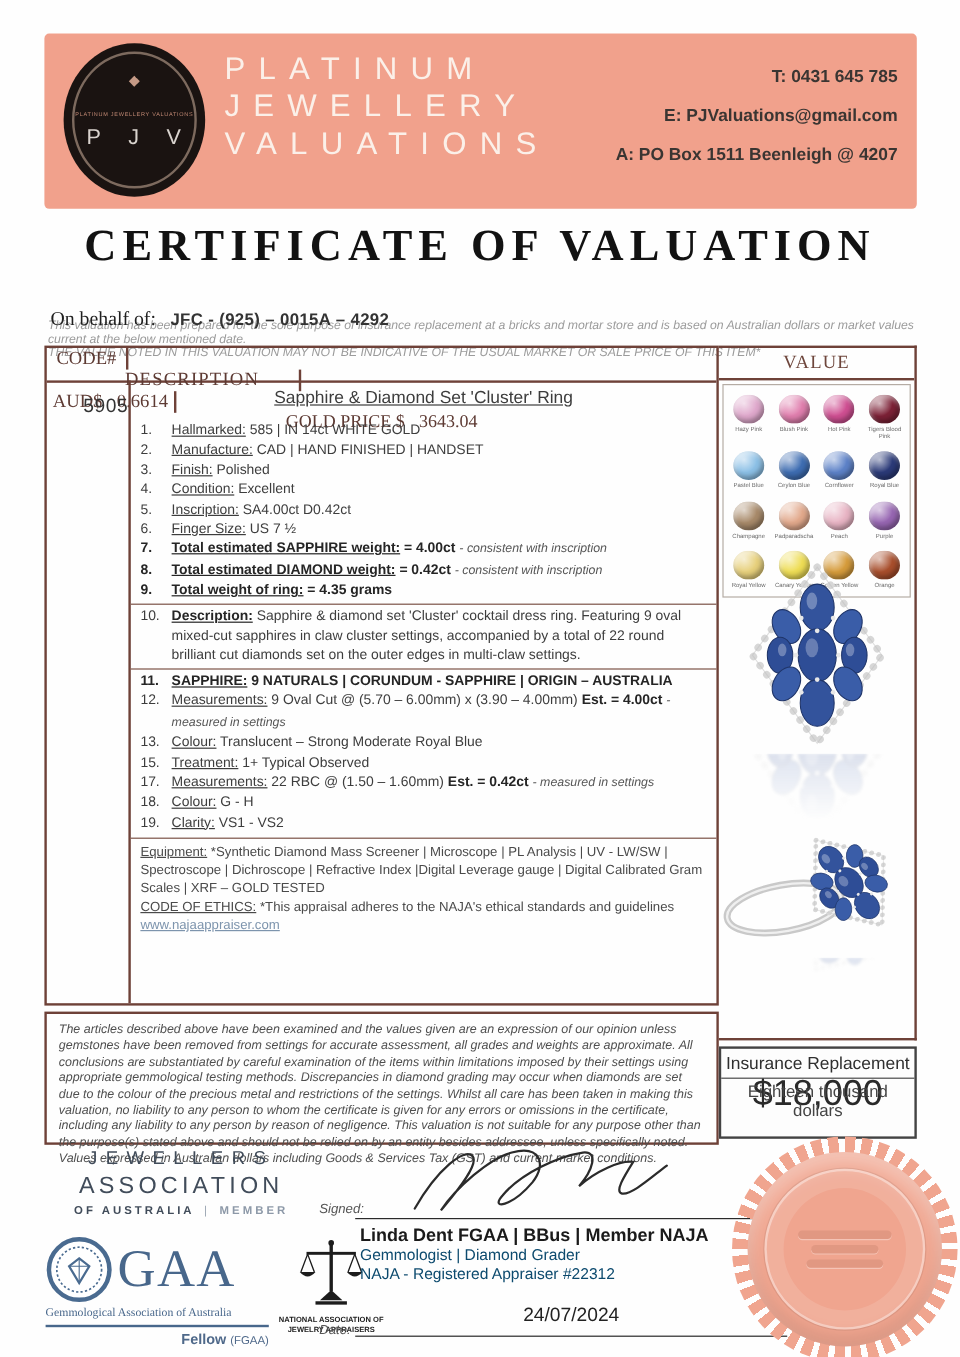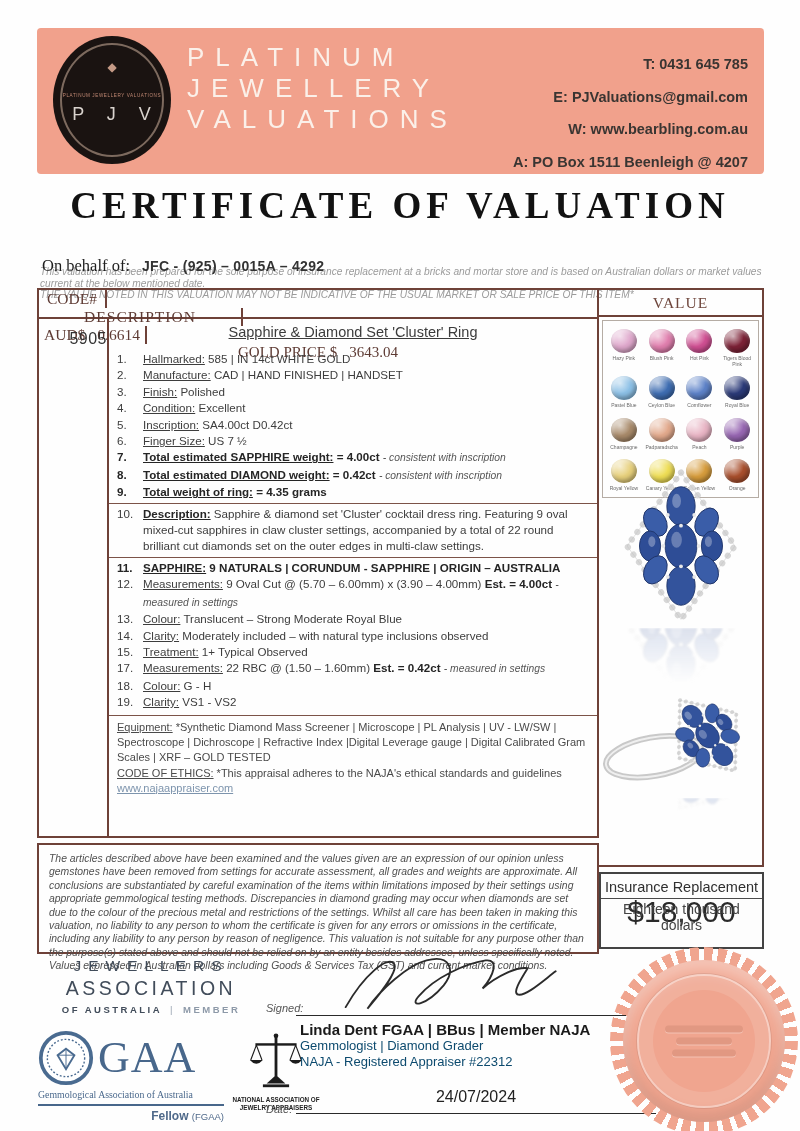--- a/index.html
+++ b/index.html
@@ -25,21 +25,21 @@
   .behalf-label{font-family:"Liberation Serif", serif;font-size:16.5px;color:#1f1f1f;}
   .behalf-value{font-size:14px;font-weight:700;color:#333;letter-spacing:.3px;}
 
   
   .tbl-left{position:absolute;left:37px;top:288px;width:562px;height:550px;border:2px solid #6e4138;box-sizing:border-box;}
   .tbl-value{position:absolute;left:599px;top:288px;width:165px;height:579px;border:2px solid #6e4138;border-left:none;box-sizing:border-box;overflow:hidden;}
   .thead{display:flex;height:27px;border-bottom:2px solid #6e4138;flex-direction:column;}
   .hc{display:flex;align-items:center;justify-content:center;gap:12px;box-sizing:border-box;
       font-family:"Liberation Serif", serif;color:#5d3a33;font-size:15.5px;border-right:2px solid #6e4138;}
   .hc-code{width:68px;}
-  .hc-desc{width:204px;letter-spacing:1px;}
+  .hc-desc{width:180px;letter-spacing:1px;margin-left:32px;}
   .hc-aud{width:108px;}
   .hc-gold{flex:1;border-right:none;font-size:15px;}
   .hc-value{width:100%;border-right:none;height:27px;border-bottom:2px solid #6e4138;color:#6e463c;letter-spacing:1px;}
   .code-col{position:absolute;left:0;top:27px;bottom:0;width:68px;border-right:2px solid #6e4138;}
   .code-val{margin-top:13px;text-align:right;font-size:16px;letter-spacing:.5px;color:#333;}
   .mid-col{position:absolute;left:70px;top:27px;right:0;bottom:0;}
   .item-title{margin-top:7px;text-align:center;font-size:14.5px;text-decoration:underline;color:#3c3c3c;}
   .items{margin-top:11px;}
   .item-row{display:flex;font-size:11.6px;line-height:16.4px;color:#3d3d3d;padding:0 10px 0 8px;}
   .item-row.sepB{border-top:1px solid #7c5348;padding-top:2px;margin-top:2px;}
@@ -152,21 +152,20 @@
       <div class="logo-initials">P J V</div>
     </div>
     <div class="brand">
       <div>PLATINUM</div>
       <div>JEWELLERY</div>
       <div>VALUATIONS</div>
     </div>
     <div class="contact">
         <div>T: 0431 645 785</div>
         <div>E: PJValuations@gmail.com</div>
-        <div>W: www.bearbling.com.au</div>
         <div>A: PO Box 1511 Beenleigh @ 4207</div>
       </div>
   </div>
 
   <h1 class="title">CERTIFICATE OF VALUATION</h1>
   <div class="intro">
       <div>This valuation has been prepared for the sole purpose of insurance replacement at a bricks and mortar store and is based on Australian dollars or market values current at the below mentioned date.</div>
       <div>THE VALUE NOTED IN THIS VALUATION MAY NOT BE INDICATIVE OF THE USUAL MARKET OR SALE PRICE OF THIS ITEM*</div>
     </div>
   <div class="behalf">
@@ -237,24 +236,20 @@
             <span class="item-num b">11.</span>
             <span class="item-content b"><span class="item-label b">SAPPHIRE:</span> 9 NATURALS | CORUNDUM - SAPPHIRE | ORIGIN – AUSTRALIA </span>
           </div>
           <div class="item-row">
             <span class="item-num">12.</span>
             <span class="item-content"><span class="item-label">Measurements:</span> 9 Oval Cut @ (5.70 – 6.00mm) x (3.90 – 4.00mm) <span class="b">Est. = 4.00ct </span><span class="note">- measured in settings</span></span>
           </div>
           <div class="item-row">
             <span class="item-num">13.</span>
             <span class="item-content"><span class="item-label">Colour:</span> Translucent – Strong Moderate Royal Blue </span>
-          </div>
-          <div class="item-row">
-            <span class="item-num">14.</span>
-            <span class="item-content"><span class="item-label">Clarity:</span> Moderately included – with natural type inclusions observed </span>
           </div>
           <div class="item-row">
             <span class="item-num">15.</span>
             <span class="item-content"><span class="item-label">Treatment:</span> 1+ Typical Observed </span>
           </div>
           <div class="item-row">
             <span class="item-num">17.</span>
             <span class="item-content"><span class="item-label">Measurements:</span> 22 RBC @ (1.50 – 1.60mm) <span class="b">Est. = 0.42ct </span><span class="note">- measured in settings</span></span>
           </div>
           <div class="item-row">

